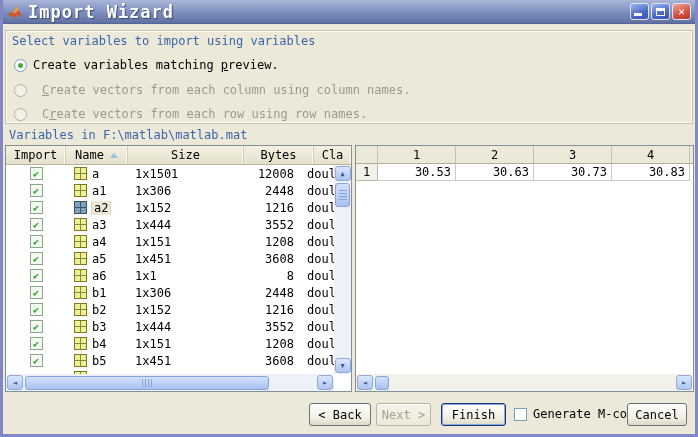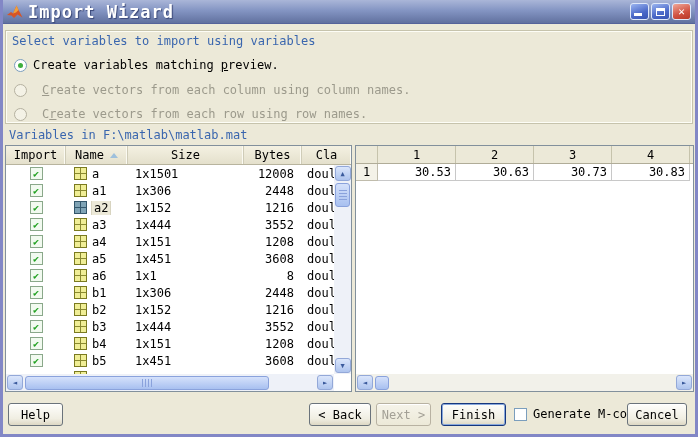--- a/index.html
+++ b/index.html
@@ -33,21 +33,21 @@
   .radio.disabled{border-color:#b5b1a0;background:#f4f2e6;}
   .disabled-text{color:#9c9a8c;gap:9px;}
   .mn{text-decoration:underline;}
 
   .vars-label{position:absolute;left:6px;top:104px;}
 
   
   .var-panel{position:absolute;left:2px;top:121px;width:347px;height:247px;background:#fff;border:1px solid #82909c;}
   .var-header{position:absolute;left:0;top:0;right:0;height:19px;background:linear-gradient(180deg,#f4f1e2,#e4e0cc);border-bottom:1px solid #b8b49e;display:flex;}
   .vh-cell{height:100%;display:flex;align-items:center;justify-content:center;border-right:1px solid #cfccb8;box-shadow:-1px 0 0 #fbfaf2 inset;overflow:hidden;white-space:nowrap;}
-  .vh-imp{width:60px;} .vh-name{width:62px;} .vh-size{width:116px;} .vh-bytes{width:58px;} .vh-class{flex:1;border-right:none;}
+  .vh-imp{width:60px;} .vh-name{width:62px;} .vh-size{width:116px;} .vh-bytes{width:70px;} .vh-class{flex:1;border-right:none;}
   .sort-up{width:0;height:0;border-left:4px solid transparent;border-right:4px solid transparent;border-bottom:5px solid #9ec0dc;margin-left:6px;}
 
   .var-list{position:absolute;left:0;top:19px;right:17px;bottom:17px;overflow:hidden;background:#fff;}
   .trow{display:flex;height:17px;align-items:center;}
   .td{overflow:hidden;white-space:nowrap;}
   .c-imp{width:60px;display:flex;justify-content:center;}
   .c-name{width:62px;display:flex;align-items:center;padding-left:8px;}
   .c-size{width:95px;padding-left:7px;}
   .c-bytes{width:78px;text-align:right;padding-right:7px;}
   .c-class{flex:1;padding-left:6px;}
@@ -345,21 +345,20 @@
 
       <div class="hsb hsb-preview">
         <div class="sb-btn">◄</div>
         <div class="sb-thumb thumb-small"></div>
         <div class="spacer"></div>
         <div class="sb-btn">►</div>
       </div>
     </div>
 
     <div class="footer">
-      <div class="xp-btn btn-help">Help</div>
       <div class="xp-btn btn-back">&lt; Back</div>
       <div class="xp-btn btn-next disabled">Next &gt;</div>
       <div class="xp-btn btn-finish focused">Finish</div>
       <div class="mcode">
         <span class="mcode-box"></span>
         <span>Generate M-code</span>
       </div>
       <div class="xp-btn btn-cancel">Cancel</div>
     </div>
 

